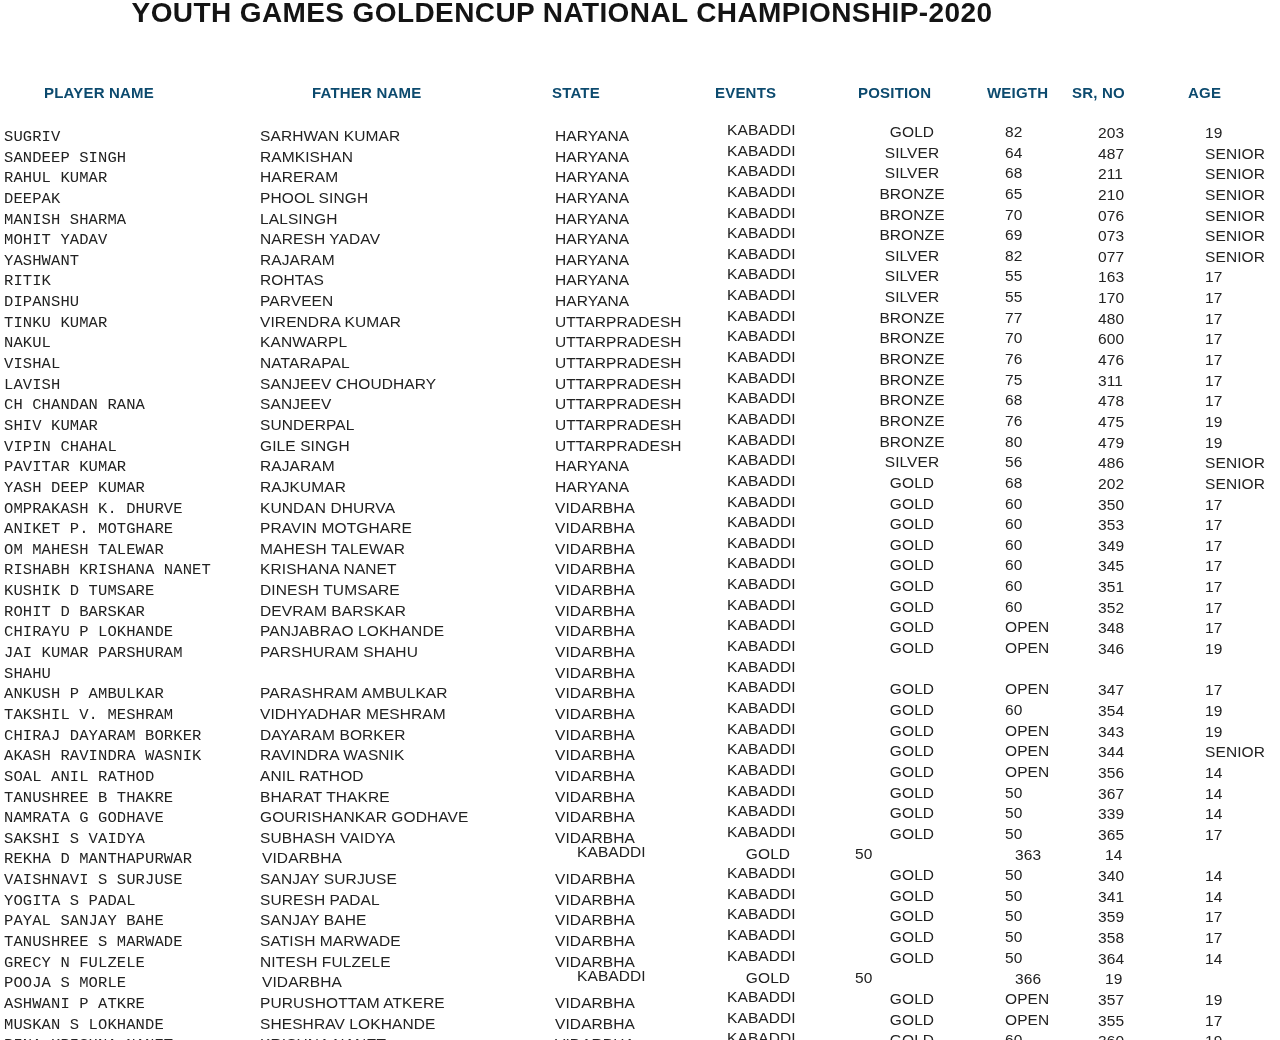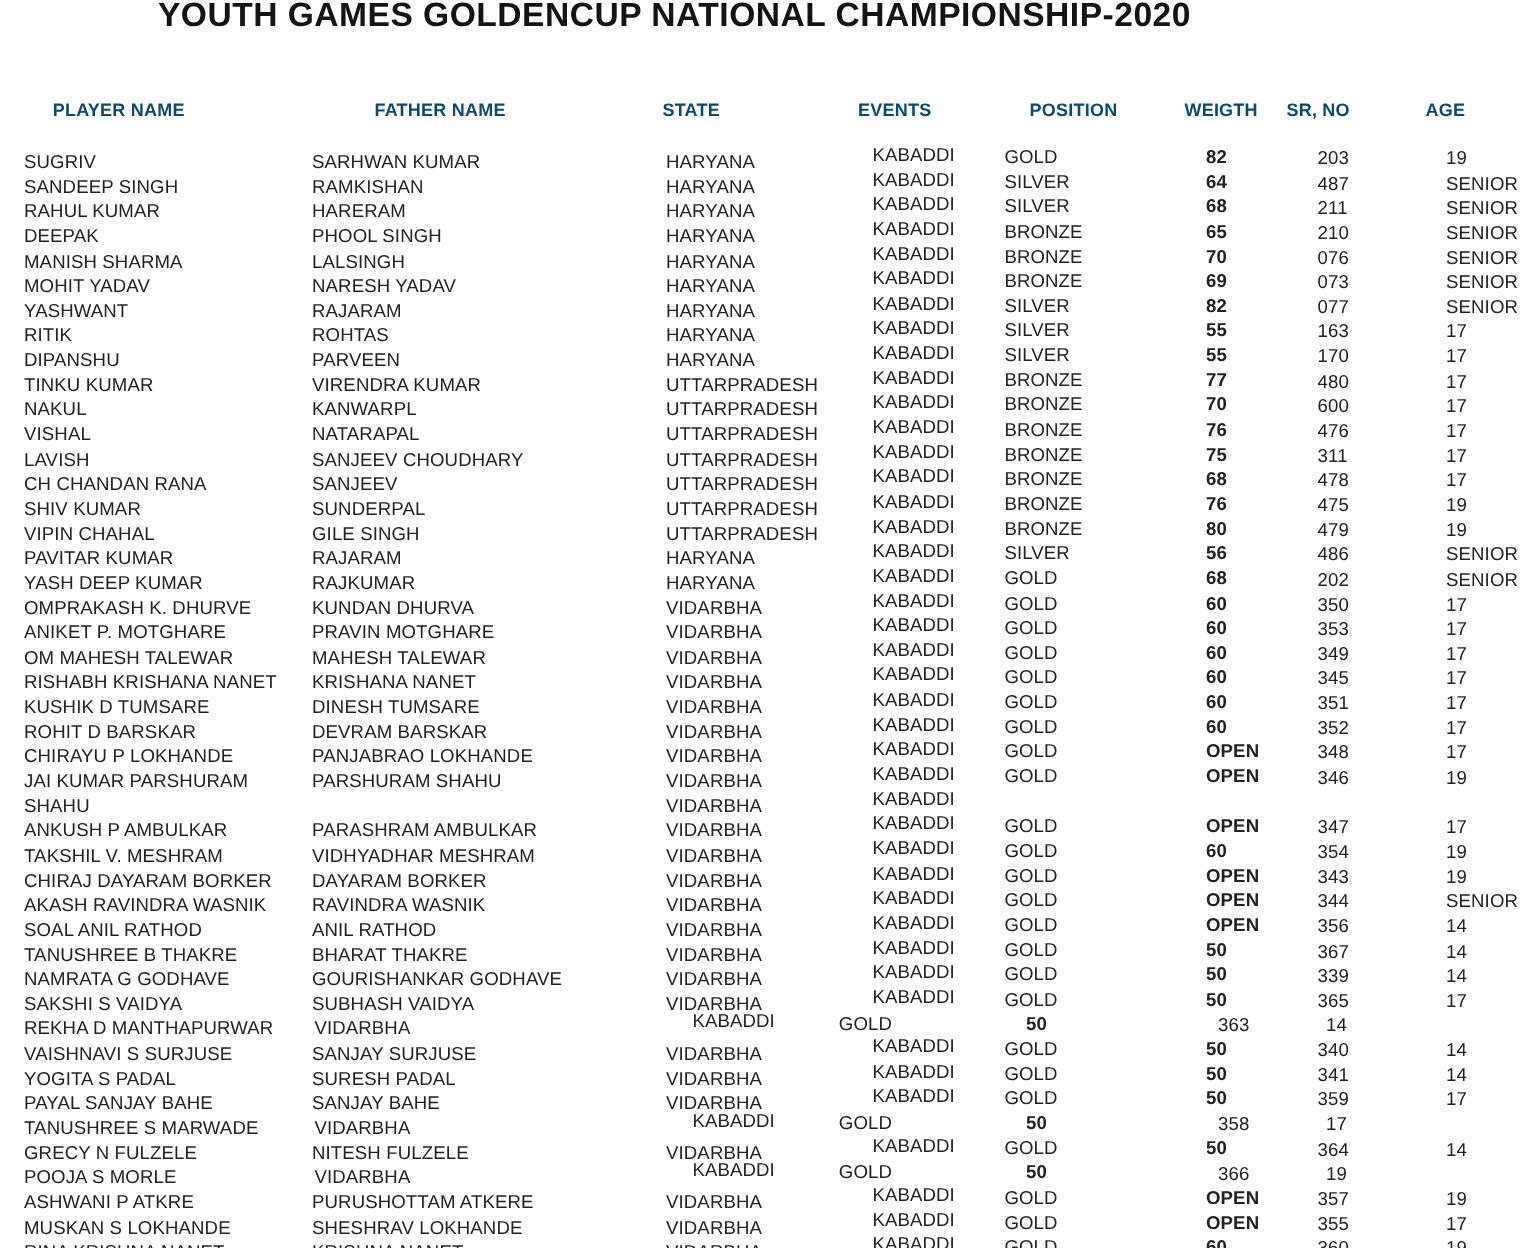--- a/index.html
+++ b/index.html
@@ -32,26 +32,26 @@
   .h-weight{padding-left:0px;}
   .h-sr{padding-left:2px;}
   .h-age{padding-left:18px;}
   .tbody{margin-top:25px;}
   .row{
     height:20.65px;line-height:20.65px;
     font-size:15.5px;letter-spacing:0.1px;color:#222;
     white-space:nowrap;
   }
   .cell{overflow:visible;}
-  .c-player{padding-left:20px;}
+  .c-player{padding-left:4px;font-family:Liberation Mono, monospace;}
   .c-father{padding-left:4px;}
   .c-state{padding-left:6px;}
   .c-event{padding-left:28px;transform:translateY(-6px);}
-  .c-position{text-align:left;transform:translateY(-4px);}
-  .c-weight{padding-left:18px;transform:translateY(-4px);font-weight:bold;}
+  .c-position{text-align:center;transform:translateY(-4px);}
+  .c-weight{padding-left:18px;transform:translateY(-4px);}
   .c-sr{padding-left:28px;transform:translateY(-3px);}
   .c-age{padding-left:35px;transform:translateY(-3px);}
 </style>
 </head>
 <body>
 
 <div class="page">
 
   <div class="title">YOUTH GAMES GOLDENCUP NATIONAL CHAMPIONSHIP-2020</div>
 
@@ -452,20 +452,21 @@
         <div class="cell c-father">SANJAY BAHE</div>
         <div class="cell c-state">VIDARBHA</div>
         <div class="cell c-event">KABADDI</div>
         <div class="cell c-position">GOLD</div>
         <div class="cell c-weight">50</div>
         <div class="cell c-sr">359</div>
         <div class="cell c-age">17</div>
       </div>
       <div class="grid-row row">
         <div class="cell c-player">TANUSHREE S MARWADE</div>
+        <div class="cell c-father">SATISH MARWADE</div>
         <div class="cell c-state">VIDARBHA</div>
         <div class="cell c-event">KABADDI</div>
         <div class="cell c-position">GOLD</div>
         <div class="cell c-weight">50</div>
         <div class="cell c-sr">358</div>
         <div class="cell c-age">17</div>
       </div>
       <div class="grid-row row">
         <div class="cell c-player">GRECY N FULZELE</div>
         <div class="cell c-father">NITESH FULZELE</div>

